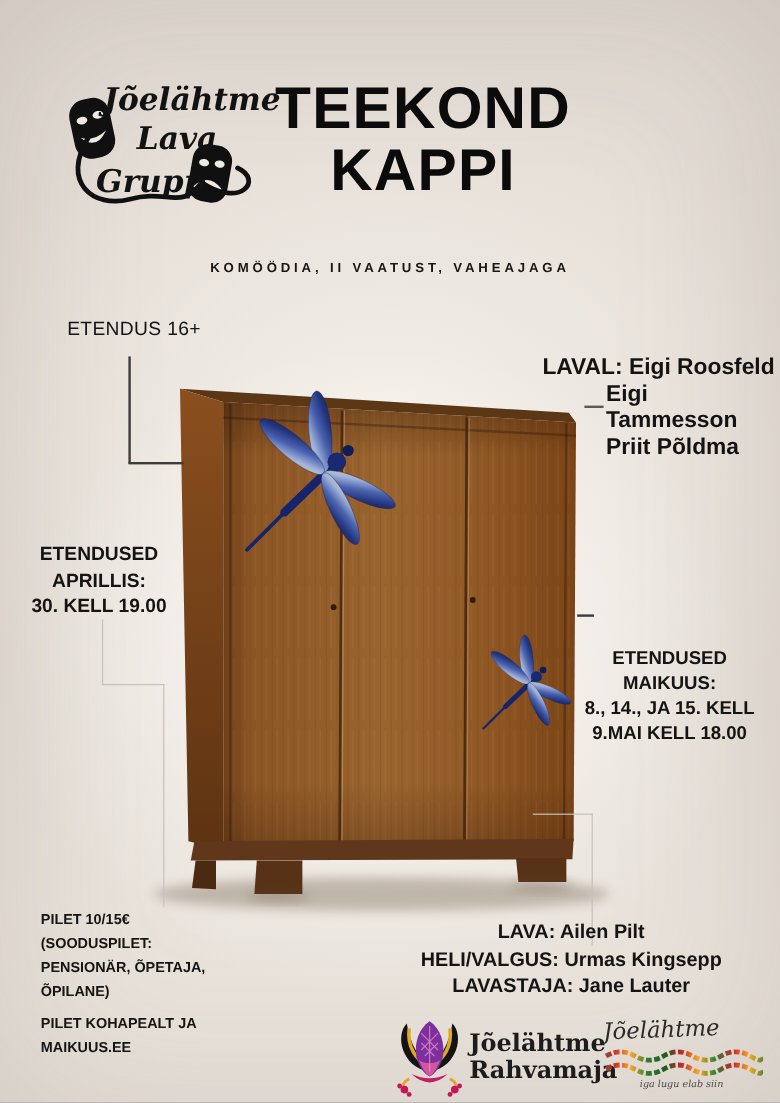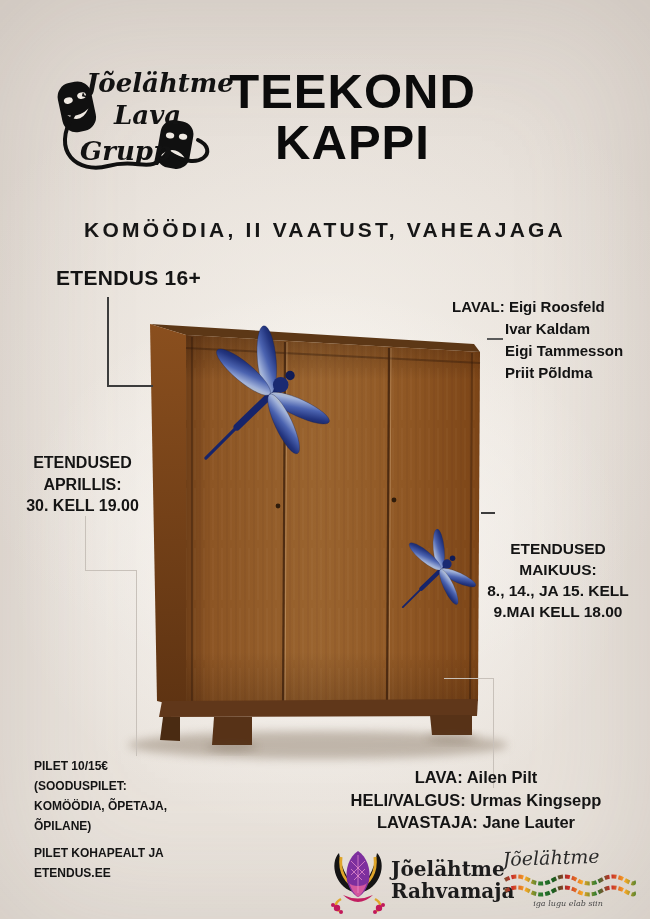--- a/index.html
+++ b/index.html
@@ -9,24 +9,24 @@
       radial-gradient(430px 380px at 49% 61%, rgba(252,250,247,.95), rgba(252,250,247,0) 72%),
       radial-gradient(520px 430px at 50% 40%, rgba(246,242,236,.85), rgba(246,242,236,0) 75%),
       linear-gradient(180deg,#e2dbd4 0%,#e6dfd8 45%,#eae4dd 100%);
     box-shadow: inset 0 0 140px rgba(115,100,90,.20);}
   .abs{position:absolute;}
   .line{position:absolute;}
   
   .title-block{left:200px;top:66px;width:305px;text-align:center;}
   .title{font-size:49px;font-weight:bold;letter-spacing:1px;line-height:51px;color:#0b0b0b;}
   .author{margin-top:9px;font-size:14px;font-weight:bold;letter-spacing:4.5px;color:#181818;}
-  .subtitle{left:0;top:218px;width:650px;text-align:center;font-size:21px;font-weight:bold;letter-spacing:3.2px;color:#161616;}
-  .age{left:56px;top:266px;font-size:21px;font-weight:bold;letter-spacing:.3px;}
-  
-  .cast{left:452px;top:296px;font-size:15px;font-weight:bold;line-height:22px;color:#131313;}
+  .subtitle{left:0;top:218px;width:650px;text-align:center;font-size:11px;font-weight:bold;letter-spacing:3.2px;color:#161616;}
+  .age{left:56px;top:266px;font-size:16px;font-weight:normal;letter-spacing:.3px;}
+  
+  .cast{left:452px;top:296px;font-size:19px;font-weight:bold;line-height:22px;color:#131313;}
   .cast .other{padding-left:53px;}
   .april{left:15px;top:452px;width:135px;text-align:center;font-size:16px;font-weight:bold;line-height:21.5px;}
   .may{left:479px;top:538px;width:158px;text-align:center;font-size:15.5px;font-weight:bold;line-height:21px;}
   .ticket{left:34px;top:756px;width:202px;text-align:left;font-size:12px;font-weight:bold;line-height:20px;}
   .ticket .grp2{margin-top:7px;}
   .crew{left:330px;top:766px;width:292px;text-align:center;font-size:16.5px;font-weight:bold;line-height:22.5px;}
   
   .rv-text{left:391px;top:858px;font-family:"DejaVu Serif",serif;font-weight:bold;font-size:20px;line-height:22px;color:#1c1c1c;}
   
   .c-dark{background:#3c3c3c;}
@@ -155,45 +155,44 @@
     <div class="title">TEEKOND</div>
     <div class="title">KAPPI</div>
   </div>
 
   <div class="abs subtitle">KOMÖÖDIA, II VAATUST, VAHEAJAGA</div>
 
   <div class="abs age">ETENDUS 16+</div>
 
   <div class="abs cast">
     <div><span>LAVAL:</span> <span>Eigi Roosfeld</span></div>
-    <div class="other">Ivar Kaldam</div>
     <div class="other">Eigi Tammesson</div>
     <div class="other">Priit Põldma</div>
   </div>
 
   <div class="abs april">
     <div>ETENDUSED</div>
     <div>APRILLIS:</div>
     <div>30.  KELL 19.00</div>
   </div>
 
   <div class="abs may">
     <div>ETENDUSED</div>
     <div>MAIKUUS:</div>
     <div>8., 14., JA 15. KELL</div>
     <div>9.MAI KELL 18.00</div>
   </div>
 
   <div class="abs ticket">
     <div>PILET 10/15€</div>
     <div>(SOODUSPILET:</div>
-    <div>KOMÖÖDIA, ÕPETAJA,</div>
+    <div>PENSIONÄR, ÕPETAJA,</div>
     <div>ÕPILANE)</div>
     <div class="grp2">PILET KOHAPEALT JA</div>
-    <div>ETENDUS.EE</div>
+    <div>MAIKUUS.EE</div>
   </div>
 
   <div class="abs crew">
     <div>LAVA: Ailen Pilt</div>
     <div>HELI/VALGUS: Urmas Kingsepp</div>
     <div>LAVASTAJA: Jane Lauter</div>
   </div>
 
   <svg class="abs" style="left:329px;top:849px;" width="58" height="66" viewBox="0 0 58 66">
     <path d="M28,44 C6,40 0,14 10,4 C13,22 20,32 28,40 Z" fill="#141414"></path>

